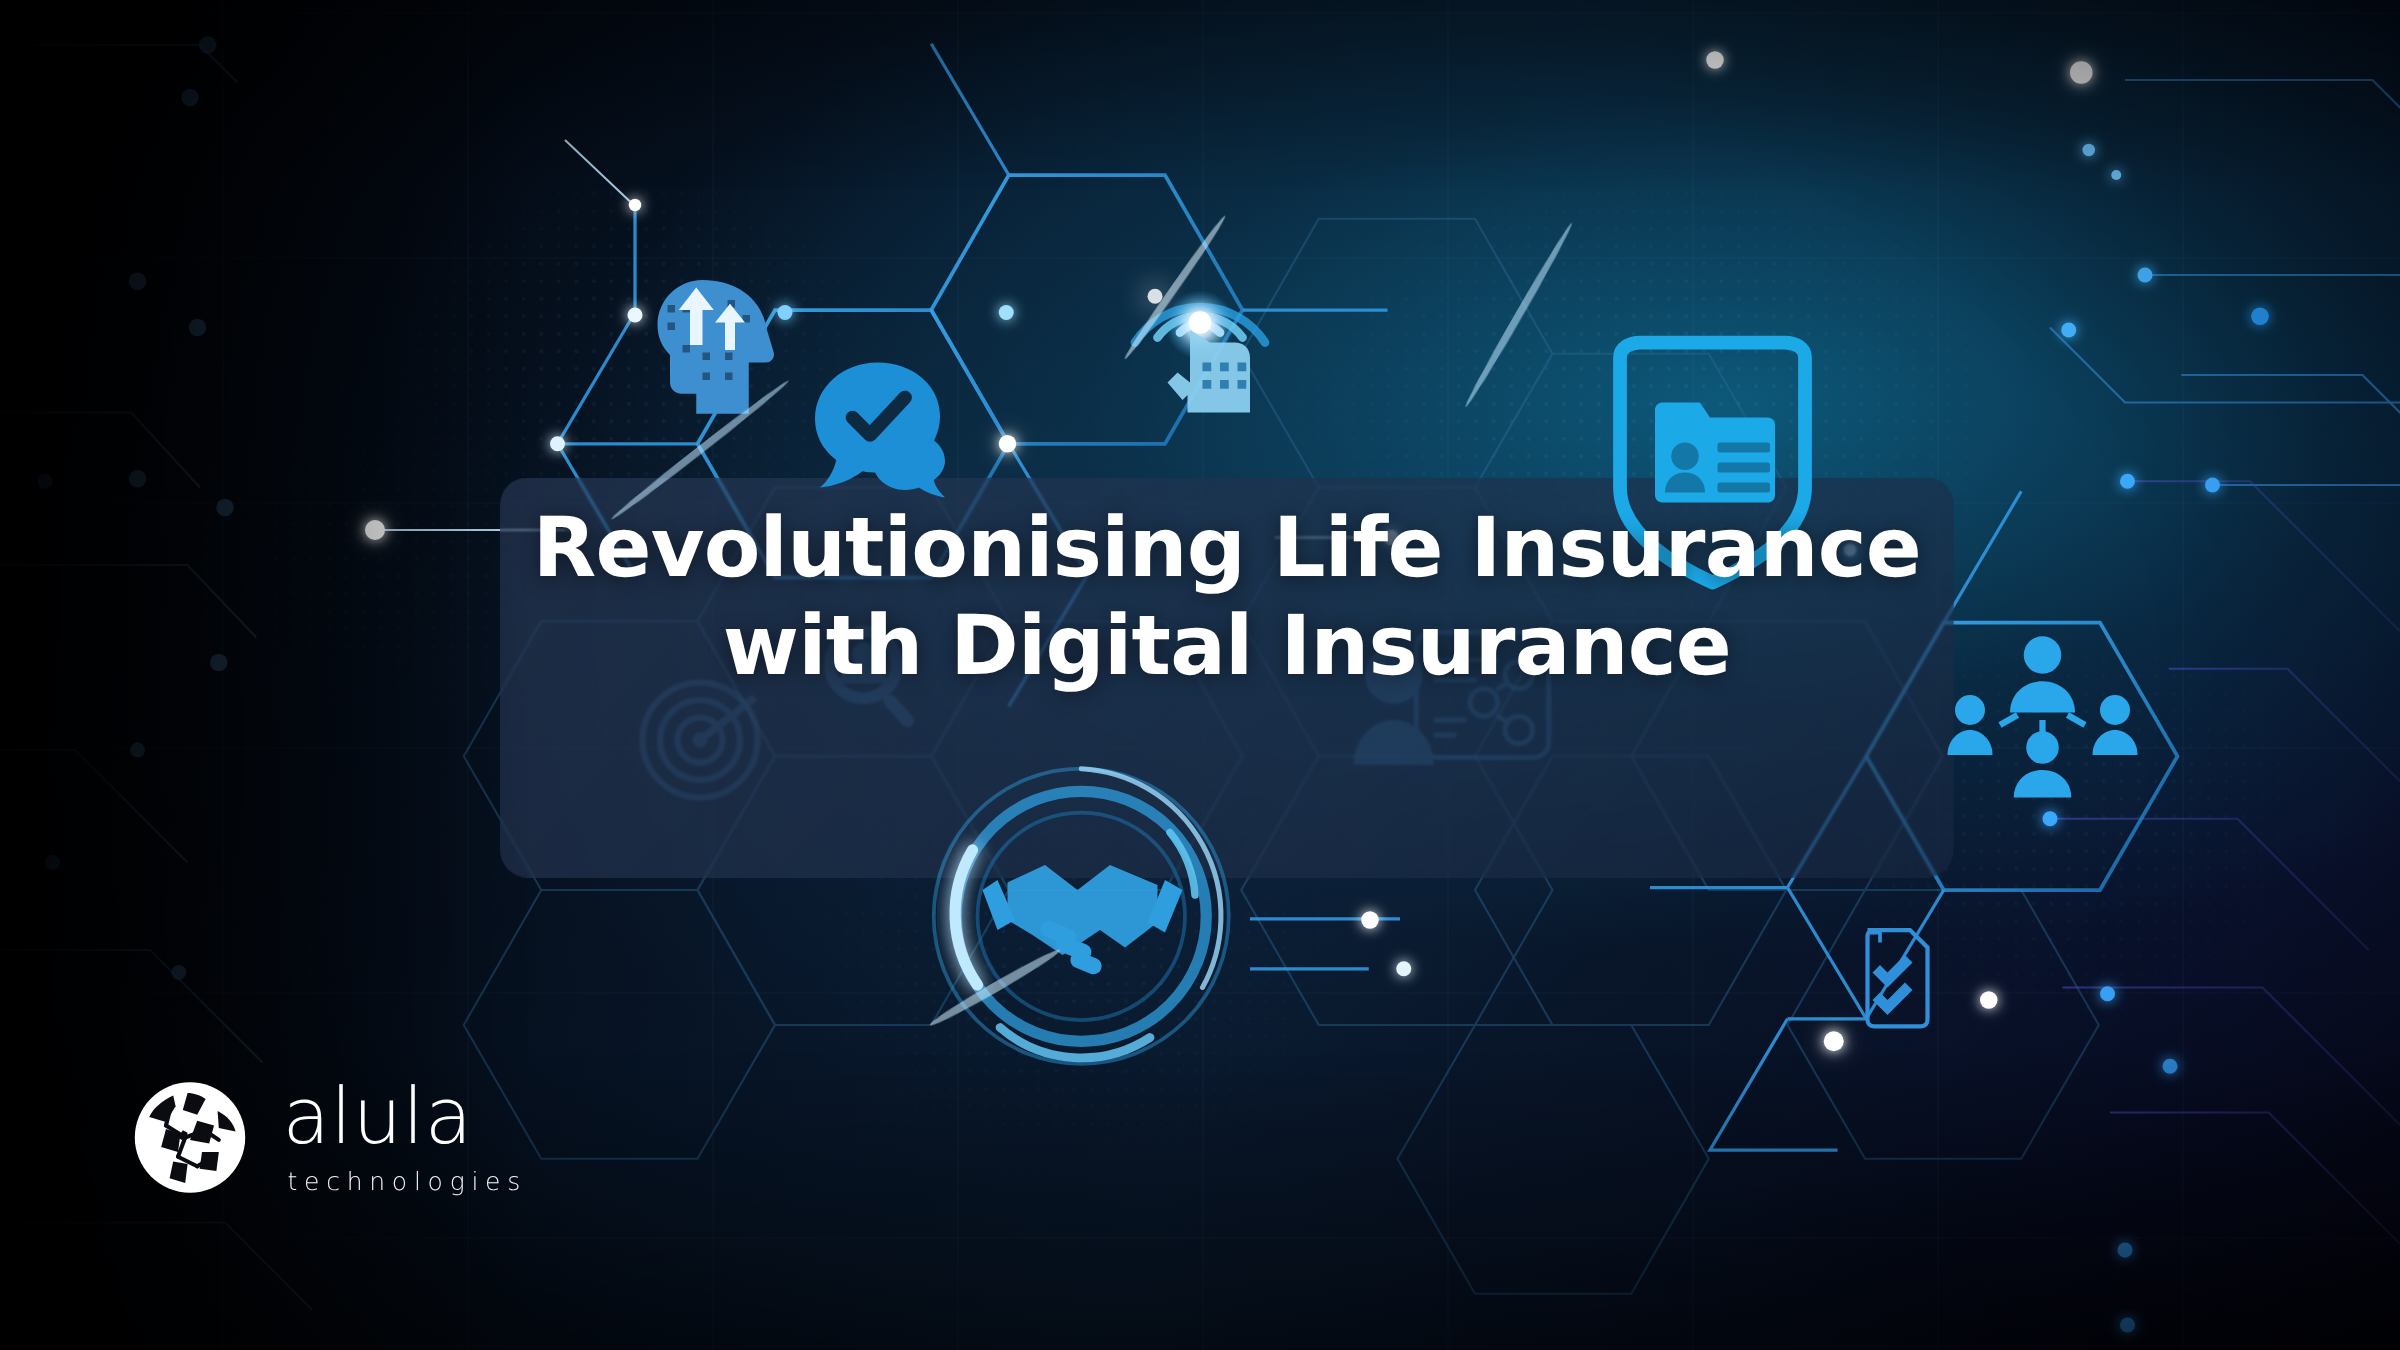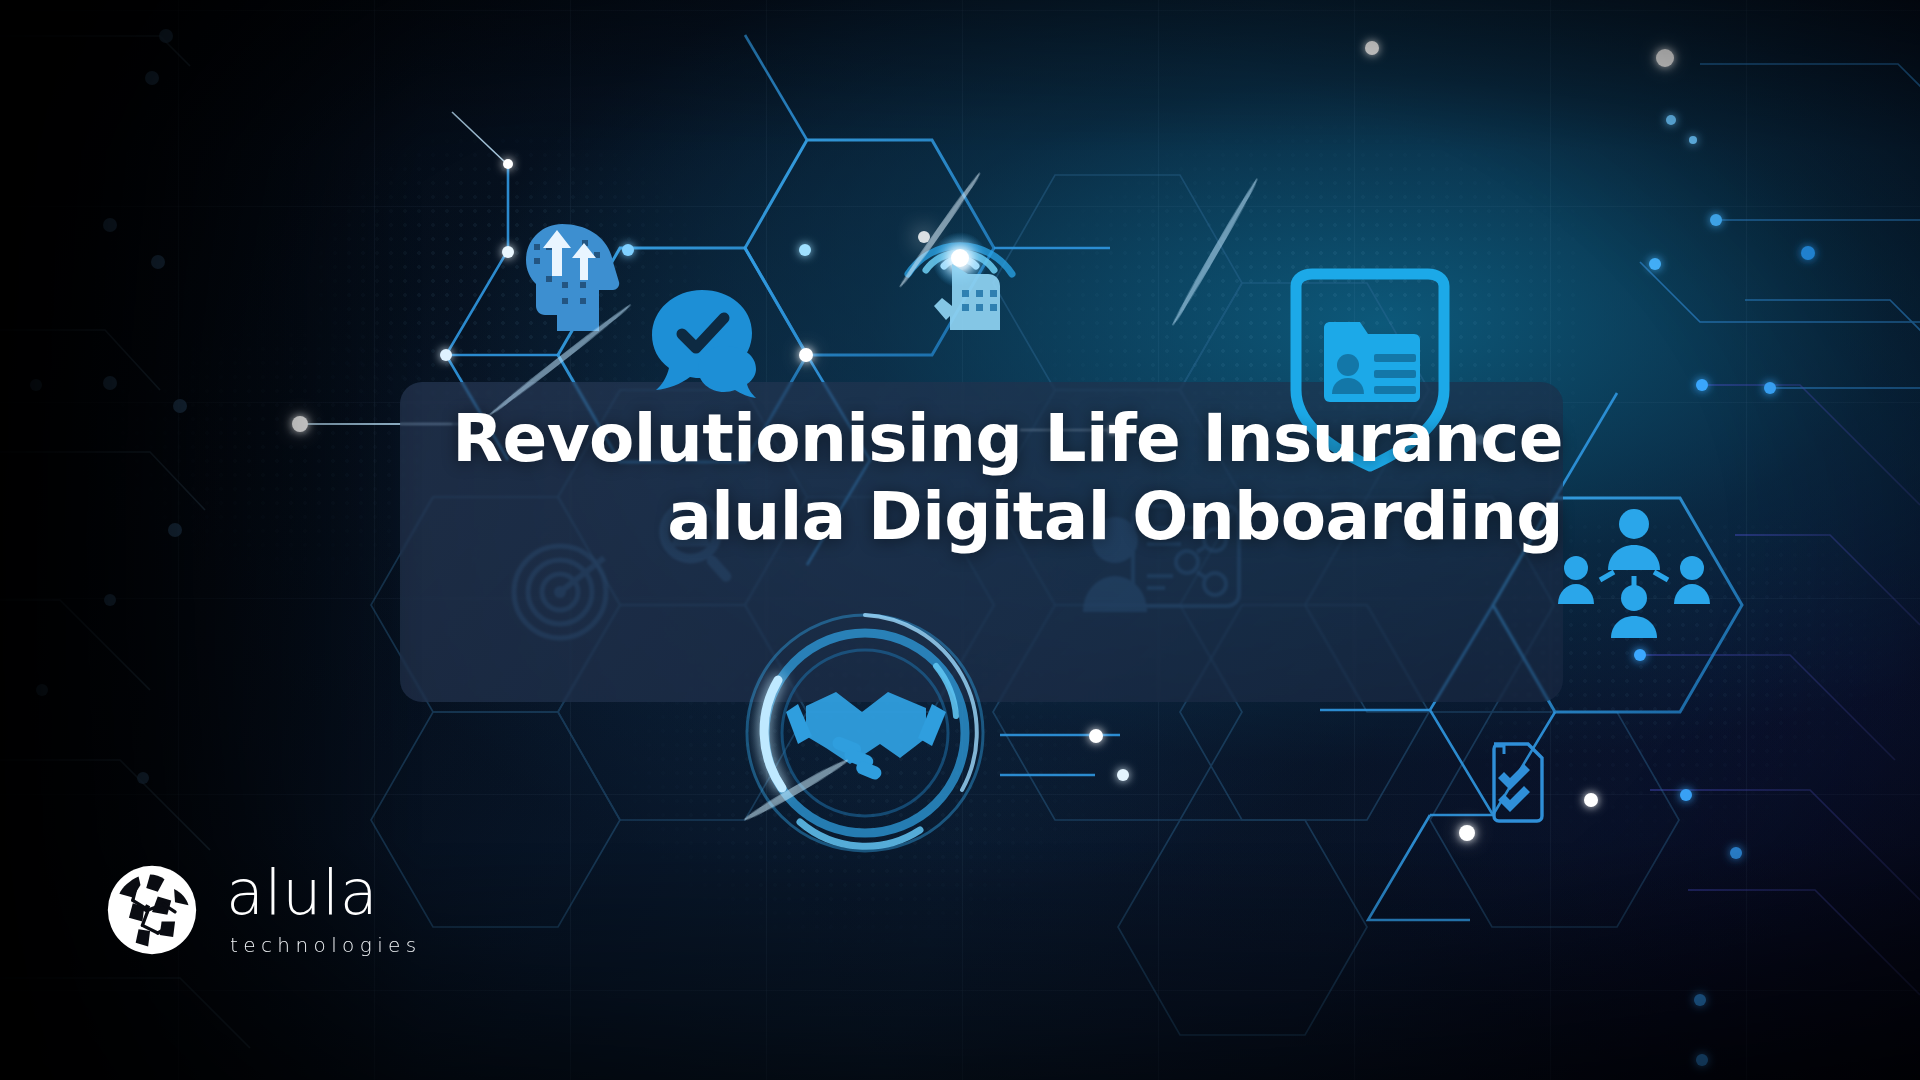--- a/index.html
+++ b/index.html
@@ -70,21 +70,21 @@
   .title-card{
     position:absolute;
     left:400px;top:382px;width:1163px;height:320px;
     background:linear-gradient(135deg, rgba(44,62,92,0.62) 0%, rgba(33,49,76,0.66) 45%, rgba(28,42,68,0.58) 100%);
     border-radius:22px;
     backdrop-filter:blur(1px);
   }
   .title-block{
     position:absolute;
     left:400px;top:400px;width:1163px;
-    text-align:right;
+    text-align:center;
     z-index:40;
   }
   .title-line{
     color:#ffffff;
     font-family:"DejaVu Sans","Liberation Sans",sans-serif;
     font-weight:700;
     font-size:66px;
     line-height:1.18;
     letter-spacing:-0.6px;
     text-shadow:0 2px 16px rgba(0,0,0,0.45);
@@ -474,21 +474,21 @@
         <ellipse cx="560" cy="360" rx="90" ry="3" fill="#bfe6ff" transform="rotate(-38 560 360)"></ellipse>
         <ellipse cx="940" cy="230" rx="70" ry="3" fill="#dff2ff" transform="rotate(-55 940 230)"></ellipse>
         <ellipse cx="1215" cy="252" rx="85" ry="3" fill="#bfe6ff" transform="rotate(-60 1215 252)"></ellipse>
         <ellipse cx="796" cy="790" rx="60" ry="4" fill="#cdeeff" transform="rotate(-30 796 790)"></ellipse>
       </g>
     </svg>
   </div>
 
   <div class="title-block">
     <div class="title-line">Revolutionising Life Insurance</div>
-    <div class="title-line">alula Digital Onboarding</div>
+    <div class="title-line">with Digital Insurance</div>
   </div>
 
   <div class="logo">
     <svg class="logo-mark" viewBox="0 0 100 100">
       <circle cx="50" cy="50" r="46" fill="#ffffff"></circle>
       <g fill="#0a0c12">
         <path d="M46 10 L 36 24 L 24 19 C 29 14 37 10 46 10 Z" opacity="0"></path>
         <path d="M38 24 L 30 37 L 16 33 C 19 26 27 19 36 15 Z"></path>
         <path d="M63 18 L 56 31 L 44 27 L 48 13 C 53 13 59 15 63 18 Z"></path>
         <path d="M88 45 L 74 42 L 73 28 C 81 32 86 38 88 45 Z"></path>

